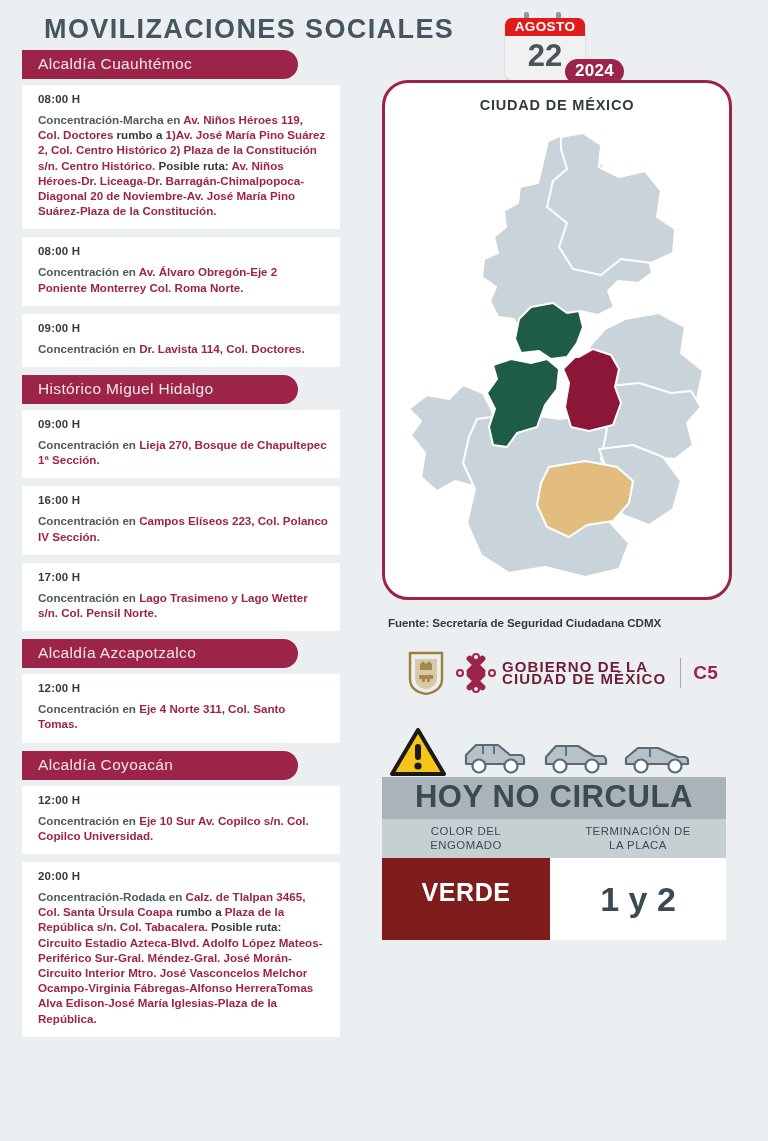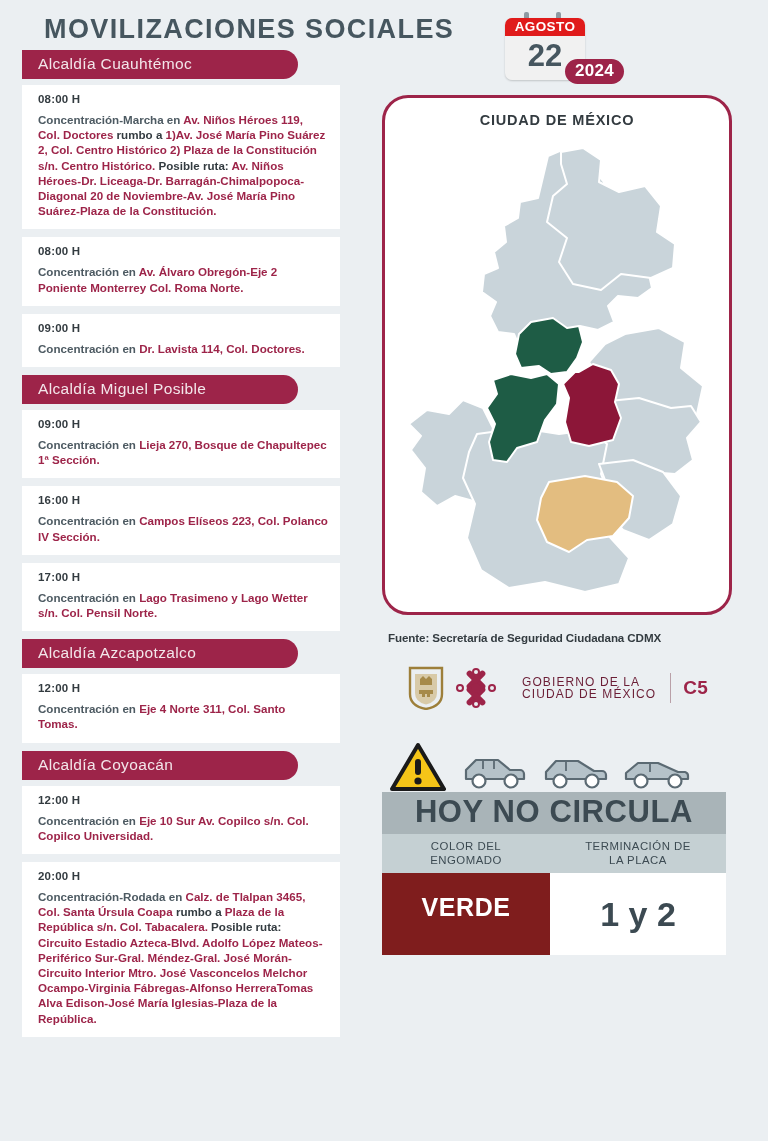--- a/index.html
+++ b/index.html
@@ -68,21 +68,21 @@
     margin-bottom: 7px; letter-spacing: .2px;
   }
   .event .body {
     font-size: 11.6px; font-weight: bold; line-height: 15.2px;
     color: #9d2449;
   }
   .event .body .act { color: #4d5a62; }
   .event .body .lnk { color: #333b40; }
 
   
-  .right-col { position: absolute; left: 382px; top: 95px; width: 364px; }
+  .right-col { position: absolute; left: 382px; top: 80px; width: 364px; }
 
   .map-card {
     position: relative;
     width: 350px; height: 520px;
     background: #fff;
     border: 3px solid #9d2449;
     border-radius: 26px;
     overflow: hidden;
   }
   .map-title {
@@ -96,21 +96,21 @@
     margin-top: 16px; margin-left: 6px;
     font-size: 11.6px; font-weight: bold; color: #333b40;
     letter-spacing: -.1px;
   }
 
   
   .logos { display: flex; align-items: center; margin-top: 22px; margin-left: 26px; }
   .shield { width: 36px; height: 44px; }
   .cdmx-mark { width: 44px; height: 40px; margin-left: 10px; }
   .gob-text {
-    margin-left: 24px; font-size: 12px; font-weight: normal;
+    margin-left: 4px; font-size: 15px; font-weight: bold;
     color: #6b1e36; letter-spacing: 1.1px; line-height: 12.5px;
   }
   .logo-div { width: 1px; height: 30px; background: #b9a0a8; margin: 0 12px 0 14px; }
   .c5 { font-size: 19px; font-weight: bold; color: #9d2449; letter-spacing: .3px; }
 
   
   .hnc { margin-top: 24px; width: 344px; }
   .hnc-icons { display: flex; align-items: flex-end; height: 58px; padding-left: 8px; gap: 4px; }
   .warn-tri { width: 56px; height: 50px; }
   .car-ic { width: 70px; height: 40px; margin-left: 8px; }
@@ -170,21 +170,21 @@
         <div class="body"><span class="act">Concentración-Marcha </span><span class="act">en </span><span>Av. Niños Héroes 119, Col. Doctores </span><span class="lnk">rumbo a </span><span>1)Av. José María Pino Suárez 2, Col. Centro Histórico 2) Plaza de la Constitución s/n. Centro Histórico. </span><span class="lnk">Posible ruta: </span><span>Av. Niños Héroes-Dr. Liceaga-Dr. Barragán-Chimalpopoca-Diagonal 20 de Noviembre-Av. José María Pino Suárez-Plaza de la Constitución.</span></div>
       </div>
       <div class="event">
         <div class="time">08:00 H</div>
         <div class="body"><span class="act">Concentración </span><span class="act">en </span><span>Av. Álvaro Obregón-Eje 2 Poniente Monterrey Col. Roma Norte.</span></div>
       </div>
       <div class="event">
         <div class="time">09:00 H</div>
         <div class="body"><span class="act">Concentración </span><span class="act">en </span><span>Dr. Lavista 114, Col. Doctores.</span></div>
       </div>
-      <div class="alcaldia">Alcaldía Miguel Posible</div>
+      <div class="alcaldia">Histórico Miguel Hidalgo</div>
       <div class="event">
         <div class="time">09:00 H</div>
         <div class="body"><span class="act">Concentración </span><span class="act">en </span><span>Lieja 270, Bosque de Chapultepec 1ª Sección.</span></div>
       </div>
       <div class="event">
         <div class="time">16:00 H</div>
         <div class="body"><span class="act">Concentración </span><span class="act">en </span><span>Campos Elíseos 223, Col. Polanco IV Sección.</span></div>
       </div>
       <div class="event">
         <div class="time">17:00 H</div>

